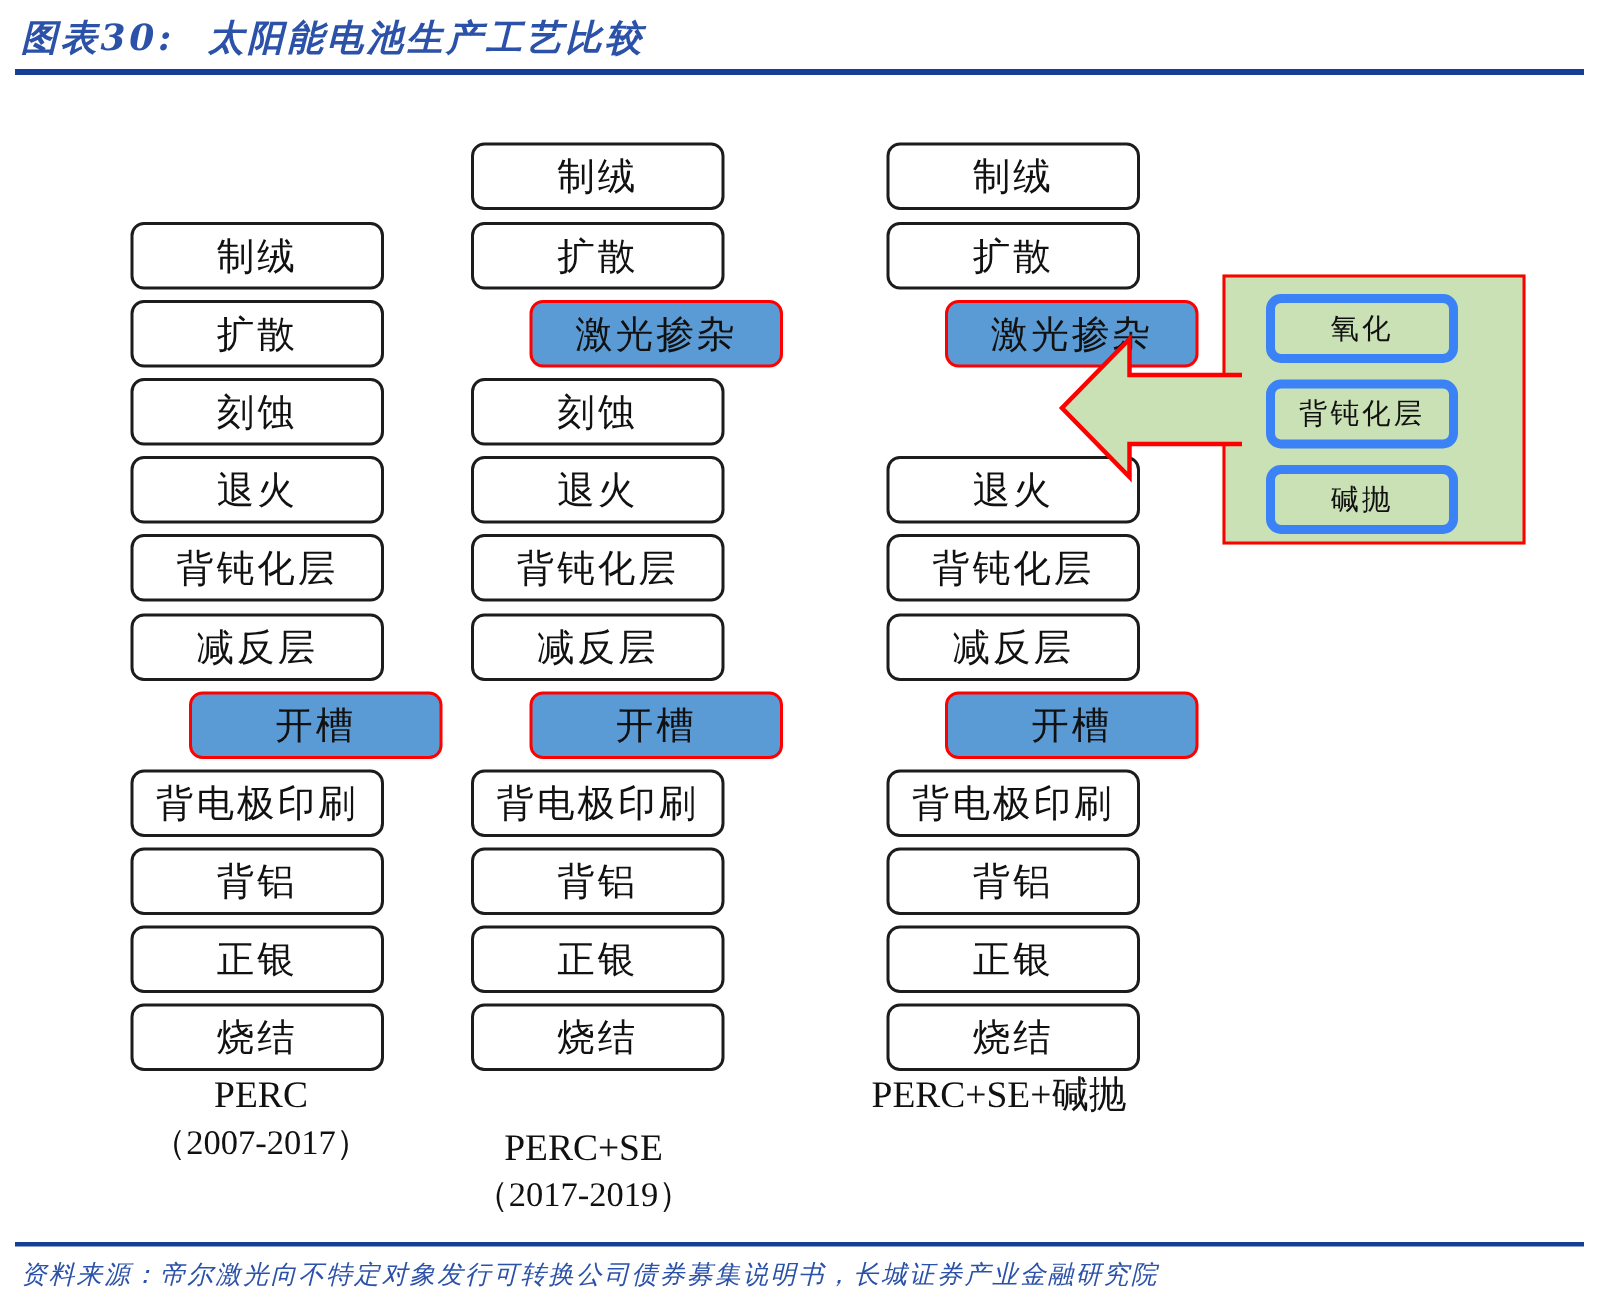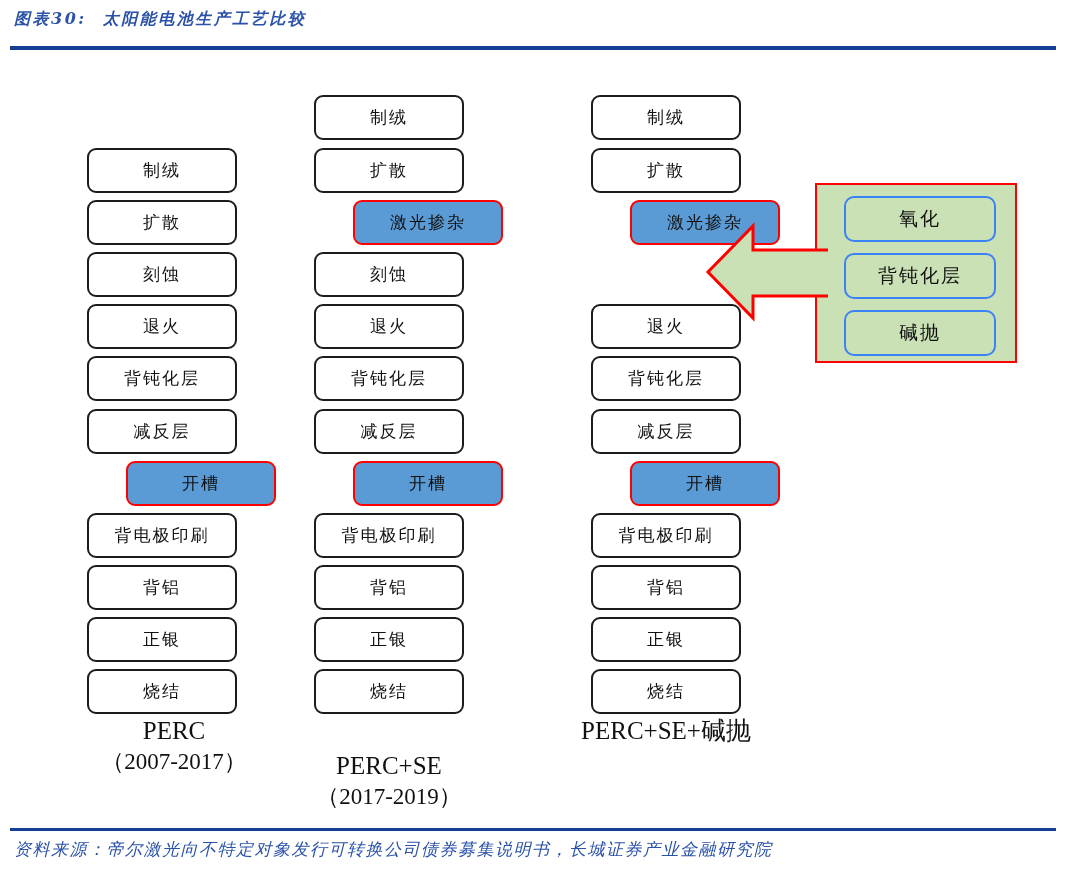--- a/index.html
+++ b/index.html
@@ -1,39 +1,39 @@
 <!DOCTYPE html>
 <html style="--heading-blue: #2B52A8; --rule-blue: #153E96; --hl-blue: #5B9BD5; --green: #C9E1B5; --accent-red: #FF0000;"><head>
 <meta charset="utf-8">
 <style>
   html,body{margin:0;padding:0;background:#fff;}
   #page{position:relative;width:1066px;height:875px;background:#ffffff;overflow:hidden;
         font-family:"DejaVu Serif","Liberation Serif",serif;}
 
   .title{position:absolute;left:14px;top:9px;font-style:italic;font-weight:bold;
-         color:var(--heading-blue,#2B52A8);font-size:16px;letter-spacing:2.5px;white-space:pre;}
+         color:var(--heading-blue,#2B52A8);font-size:24px;letter-spacing:2.5px;white-space:pre;}
   .rule{position:absolute;left:10px;width:1046px;background:var(--rule-blue,#153E96);}
   .rule.top{top:46px;height:4px;}
   .rule.bottom{top:828px;height:3px;}
 
-  .step-box{position:absolute;width:150px;height:45px;box-sizing:border-box;
+  .step-box{position:absolute;width:169px;height:45px;box-sizing:border-box;
             border:2.5px solid #1c1c1c;border-radius:9px;background:#ffffff;
             display:flex;align-items:center;justify-content:center;
-            font-size:17px;letter-spacing:2px;color:#111;}
+            font-size:25px;letter-spacing:2px;color:#111;}
   .step-box.hl{background:var(--hl-blue,#5B9BD5);border-color:var(--accent-red,#FF0000);margin-left:39px;}
 
   .col-label{position:absolute;width:300px;text-align:center;color:#111;top:716px;
              font-family:"Liberation Serif","DejaVu Serif",serif;}
   .col-label .l1{font-size:25px;line-height:30px;}
   .col-label .l2{font-size:23px;line-height:28px;margin-top:2px;}
 
   .callout{position:absolute;left:815px;top:183px;width:202px;height:180px;box-sizing:border-box;
            background:var(--green,#C9E1B5);border:2.5px solid var(--accent-red,#FF0000);
            display:flex;flex-direction:column;gap:11px;padding:11px 0 0 27px;}
-  .callout-box{width:152px;height:46px;box-sizing:border-box;border:2px solid #3b82f6;
+  .callout-box{width:128px;height:46px;box-sizing:border-box;border:6px solid #3b82f6;
                border-radius:10px;background:var(--green,#C9E1B5);
                display:flex;align-items:center;justify-content:center;
                font-size:19px;letter-spacing:2px;color:#111;}
 
   svg.arrow{position:absolute;left:690px;top:210px;}
 
   .footer{position:absolute;left:14px;top:838px;font-style:italic;
           color:var(--heading-blue,#2B52A8);font-size:17px;letter-spacing:1.5px;white-space:pre;}
 </style>
 </head>

